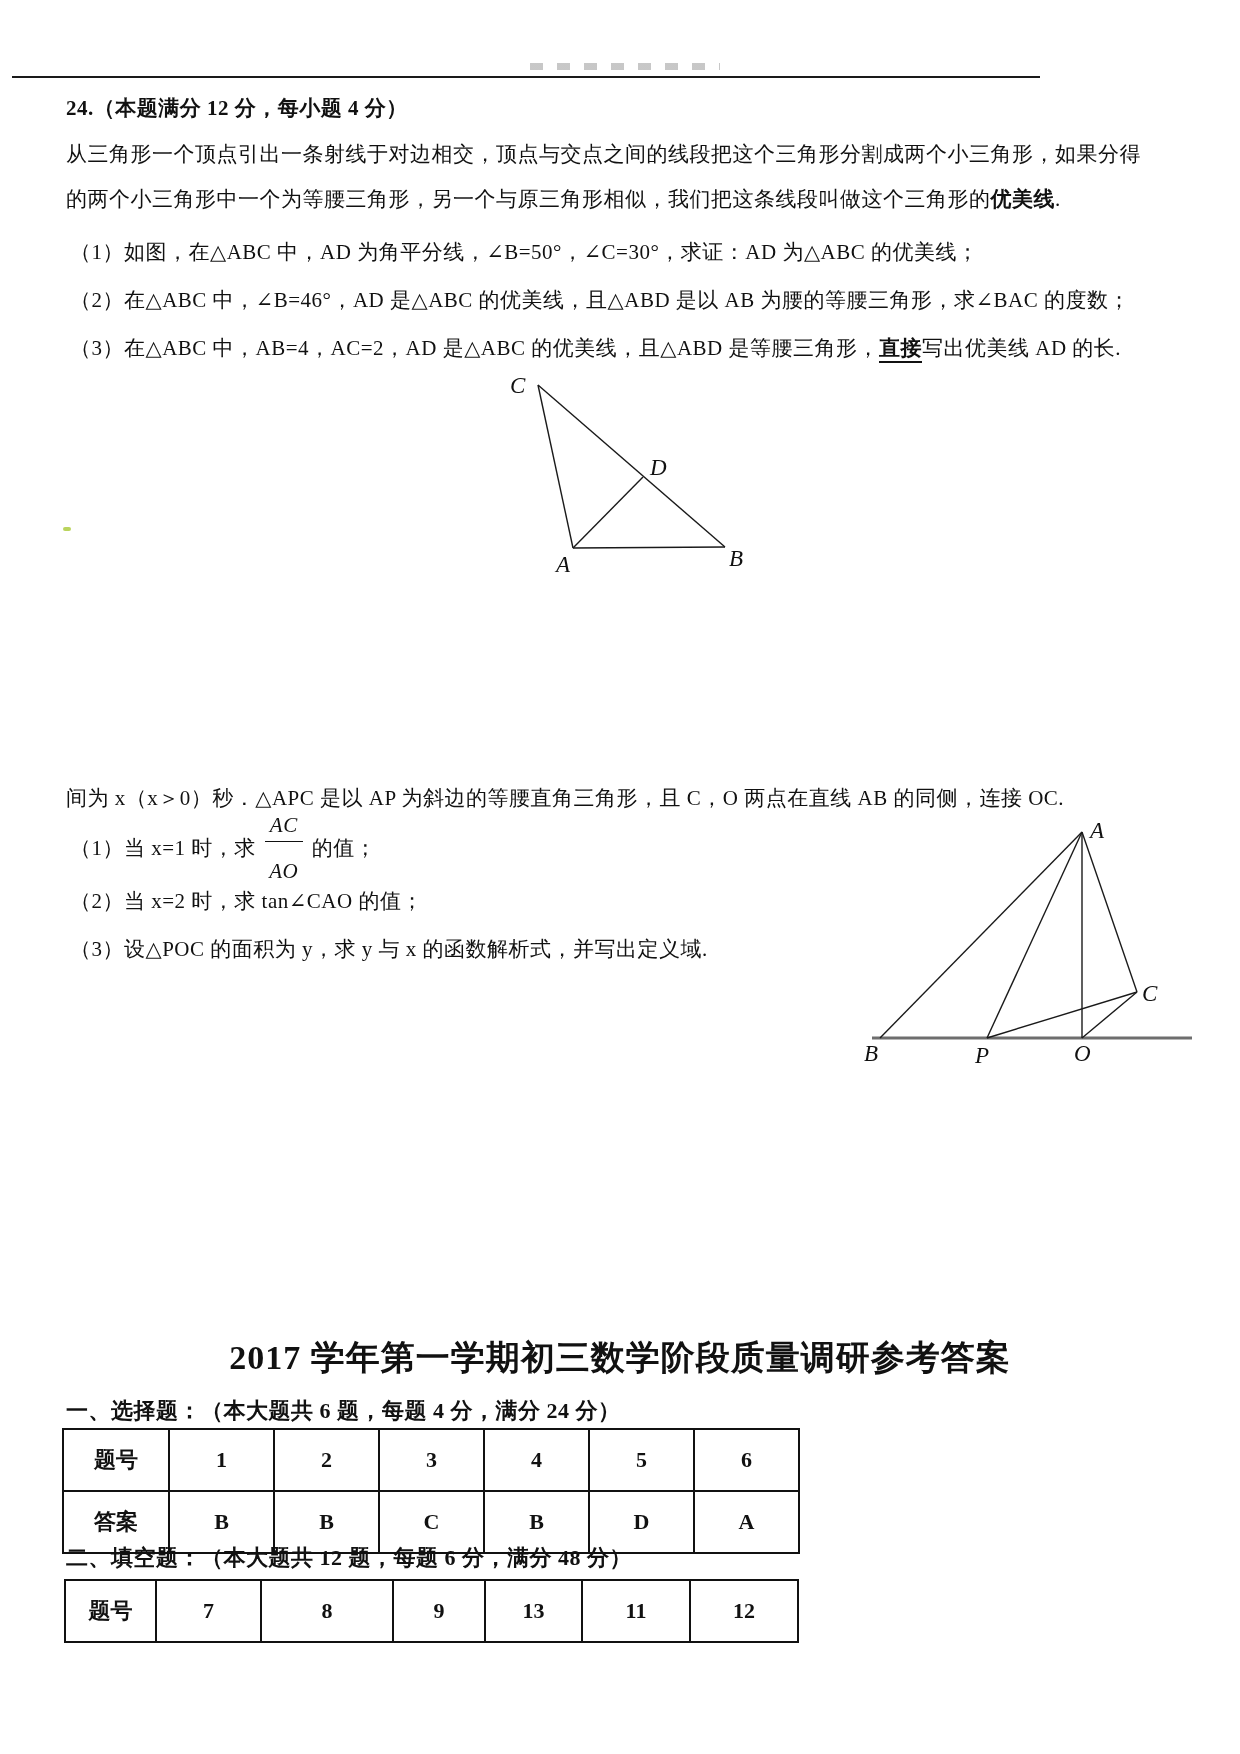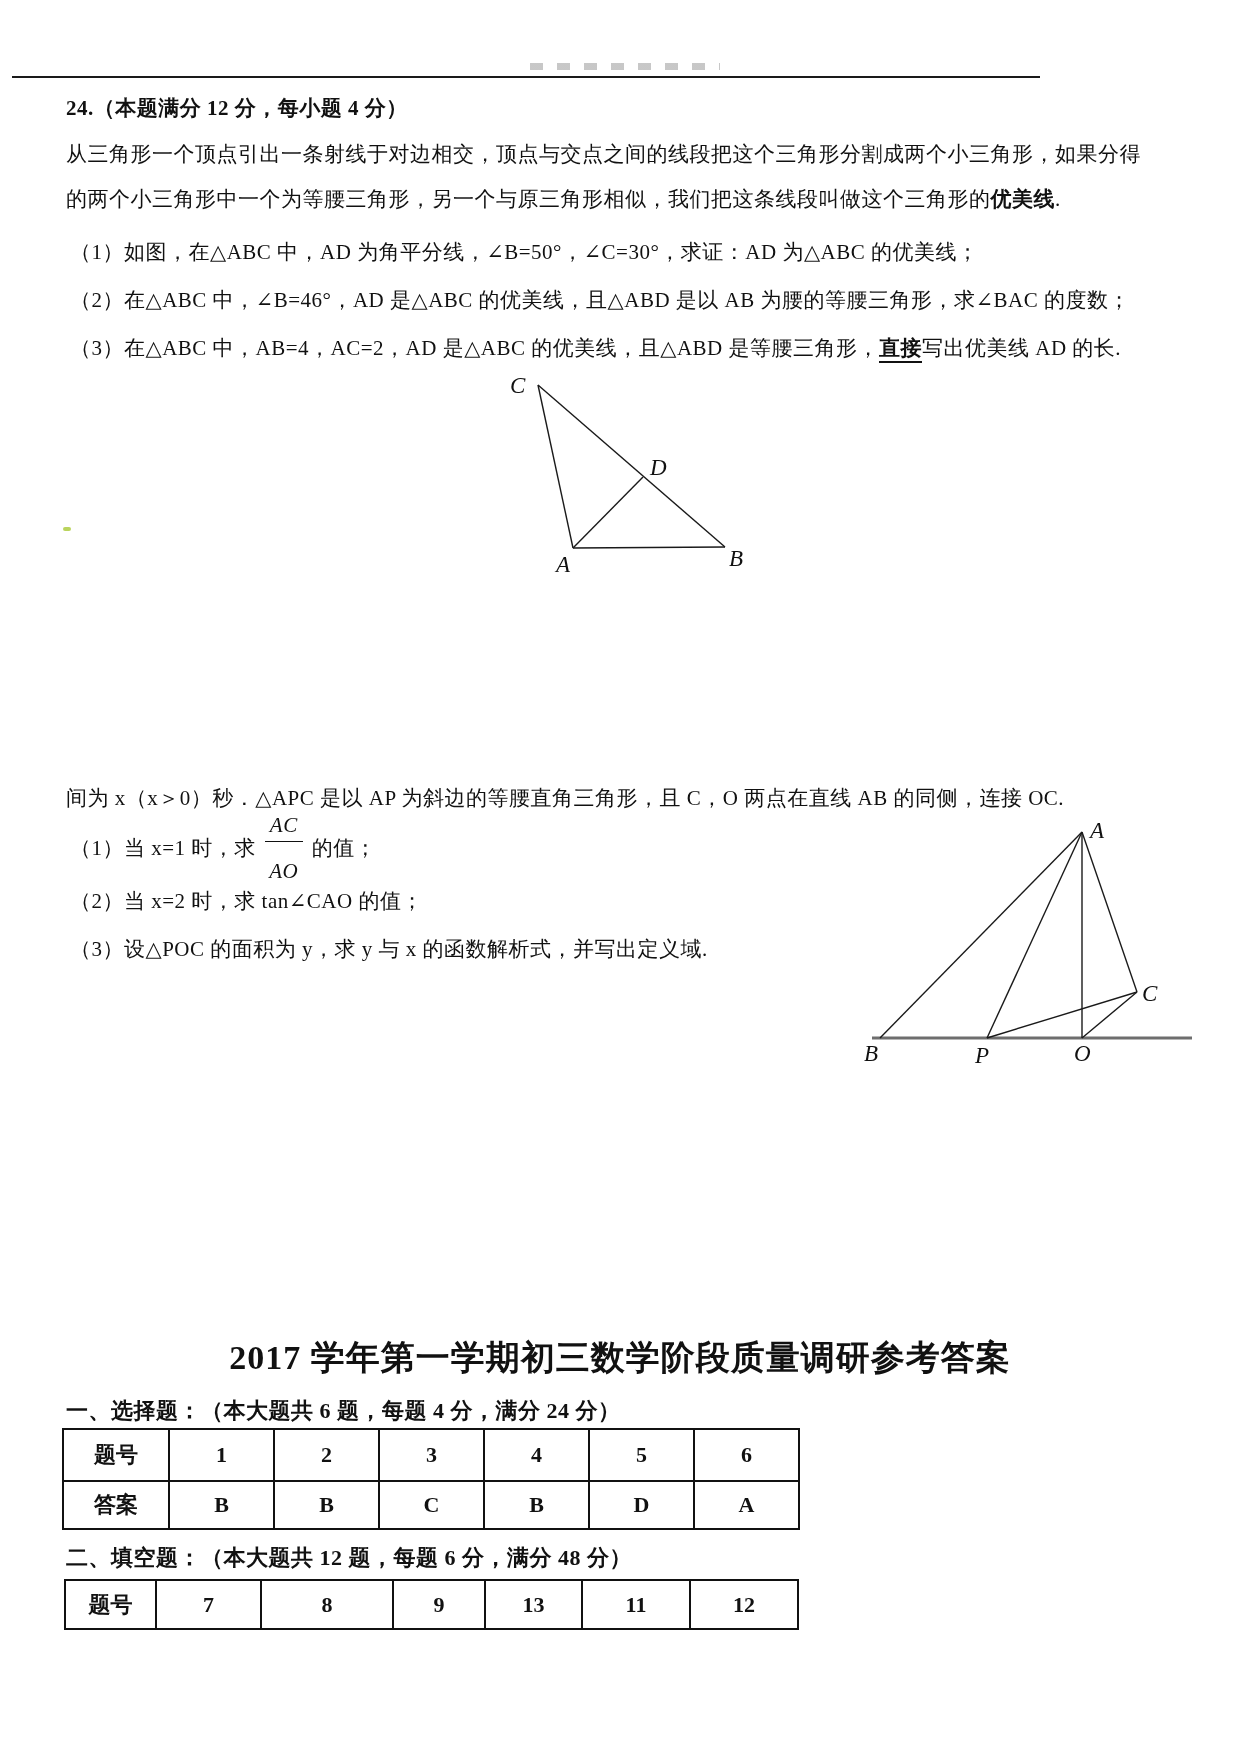--- a/index.html
+++ b/index.html
@@ -19,21 +19,21 @@
   .frac{display:inline-flex;flex-direction:column;align-items:center;
     font-style:italic;font-size:21px;margin:0 9px;vertical-align:middle;line-height:1.15;}
   .frac .fnum{border-bottom:1.6px solid #111;padding:0 5px 3px;}
   .frac .fden{padding-top:17px;}
   .inline-row{display:flex;align-items:center;}
   .answer-title{font-size:34px;font-weight:bold;letter-spacing:1px;}
   .section-heading{font-size:22px;font-weight:bold;letter-spacing:0.5px;}
   table.ans-table{position:absolute;border-collapse:collapse;table-layout:fixed;}
   table.ans-table td{
     border:2px solid #111;text-align:center;vertical-align:middle;
-    font-size:22px;font-weight:bold;padding:8px;
+    font-size:22px;font-weight:bold;padding:15px;
   }
   td.al{text-align:left;padding-left:22px;}
   svg text{font-family:"Liberation Serif","DejaVu Serif",serif;font-style:italic;font-size:23px;fill:#111;}
   svg line, svg polyline{stroke:#1a1a1a;stroke-width:1.4;}
 </style>
 </head>
 <body>
 
 <div class="page">
 

